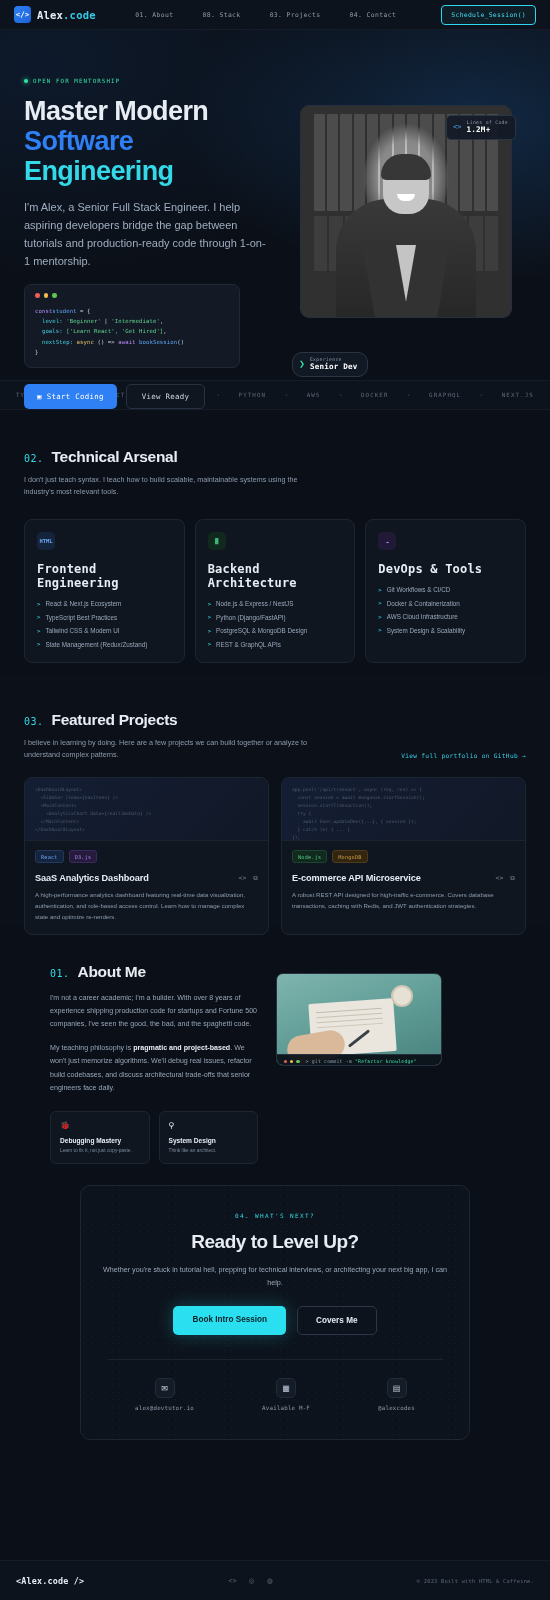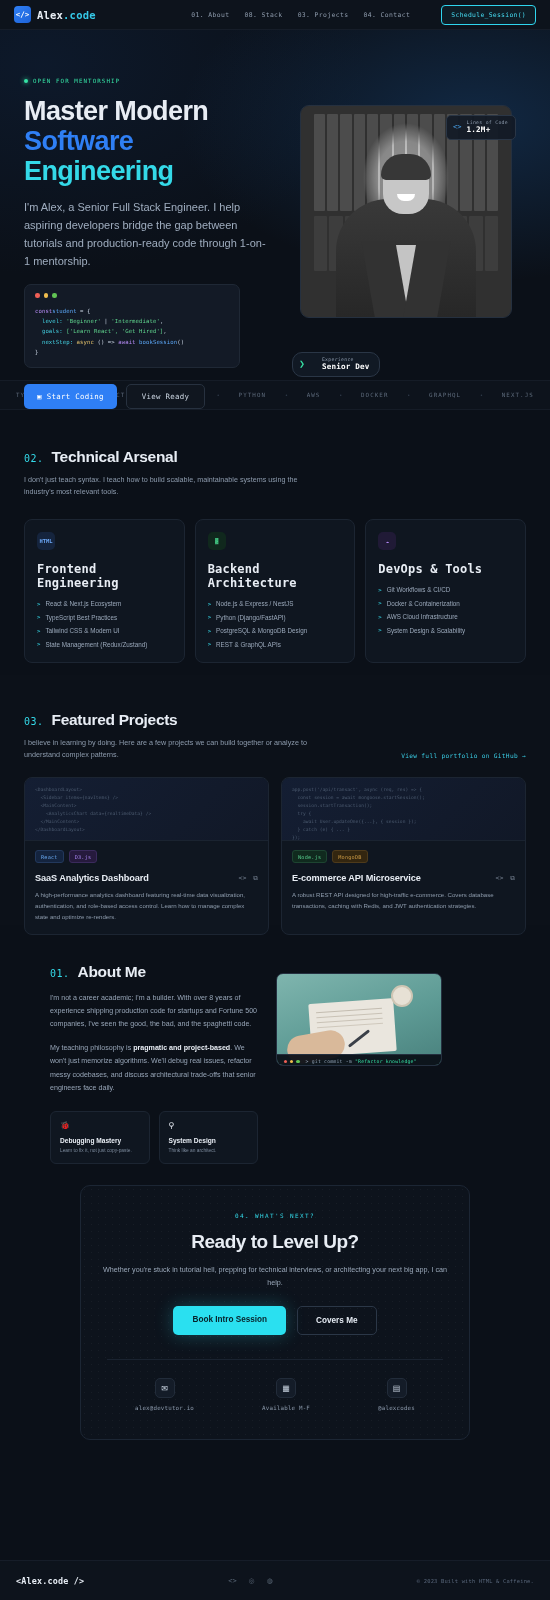--- a/index.html
+++ b/index.html
@@ -23,21 +23,21 @@
   }
   .brand { display:flex; align-items:center; gap:6px; }
   .logo-box {
     width:17px; height:17px; border-radius:4px;
     background:linear-gradient(135deg,#2f7ff5,#1e63d8);
     display:flex; align-items:center; justify-content:center;
     font-size:7.5px; color:#fff; font-weight:bold;
   }
   .brand-text { font-size:10.5px; font-weight:bold; letter-spacing:.2px; }
   .brand-text .c { color:#35c9e8; }
-  #nav-links { margin-left:auto; display:flex; align-items:center; gap:15px; }
+  #nav-links { margin-left:auto; display:flex; align-items:center; gap:29px; }
   .nav-link { font-size:6.4px; color:#8d9aab; letter-spacing:.4px; white-space:nowrap; }
   .nav-cta {
     margin-left:16px; border:1px solid #2fd6ef; border-radius:4px;
     color:#46dcf2; font-size:6.4px; padding:5px 9px; letter-spacing:.3px;
     background:rgba(47,214,239,.05); white-space:nowrap;
   }
 
   
   #hero {
     position:relative; padding:48px 24px 0 24px;
@@ -119,21 +119,21 @@
     position:absolute; right:2px; top:37px;
     background:rgba(18,26,38,.93); border:1px solid #2a3646; border-radius:5px;
     padding:4px 7px 5px 6px; display:flex; align-items:center; gap:5px;
   }
   .chip-ico { font-size:7px; color:#4aa9f5; }
   .chip-label { font-size:4.8px; color:#8e9cae; letter-spacing:.3px; display:block; }
   .chip-value { font-size:7.6px; font-weight:bold; color:#fff; display:block; letter-spacing:.2px; }
   .exp-chip {
     position:absolute; left:0px; bottom:32px;
     background:rgba(18,26,38,.93); border:1px solid #2a3646; border-radius:10px;
-    padding:4px 9px 5px 6px; display:flex; align-items:center; gap:17px;
+    padding:4px 9px 5px 6px; display:flex; align-items:center; gap:5px;
   }
   .exp-ico { color:#37e0a4; font-size:7px; }
 
   
   #marquee {
     height:30px; background:#0d131c; border-top:1px solid #151c27; border-bottom:1px solid #151c27;
     display:flex; align-items:center; justify-content:space-between;
     padding:0 16px;
   }
   .mq-item { font-size:5.8px; color:#5d6a7b; letter-spacing:1.1px; }
@@ -541,21 +541,21 @@
 
 <div id="about">
   <div id="about-inner">
     <div class="about-grid">
       <div class="about-left">
         <div class="sec-head">
           <span class="sec-num mono">01.</span>
           <span class="sec-title">About Me</span>
         </div>
         <div class="about-p">I'm not a career academic; I'm a builder. With over 8 years of experience shipping production code for startups and Fortune 500 companies, I've seen the good, the bad, and the spaghetti code.</div>
-        <div class="about-p"><span>My teaching philosophy is </span><b>pragmatic and project-based</b><span>. We won't just memorize algorithms. We'll debug real issues, refactor messy codebases, and discuss architectural trade-offs that senior engineers face daily.</span></div>
+        <div class="about-p"><span>My teaching philosophy is </span><b>pragmatic and project-based</b><span>. We won't just memorize algorithms. We'll debug real issues, refactor build codebases, and discuss architectural trade-offs that senior engineers face daily.</span></div>
 
         <div class="mini-cards">
           <div class="mini-card">
             <div class="mini-ico">🐞</div>
             <div class="mini-title">Debugging Mastery</div>
             <div class="mini-sub">Learn to fix it, not just copy-paste.</div>
           </div>
           <div class="mini-card">
             <div class="mini-ico">⚲</div>
             <div class="mini-title">System Design</div>

